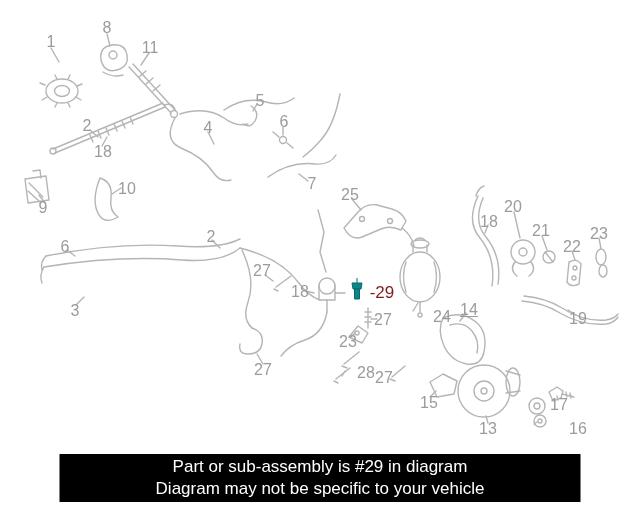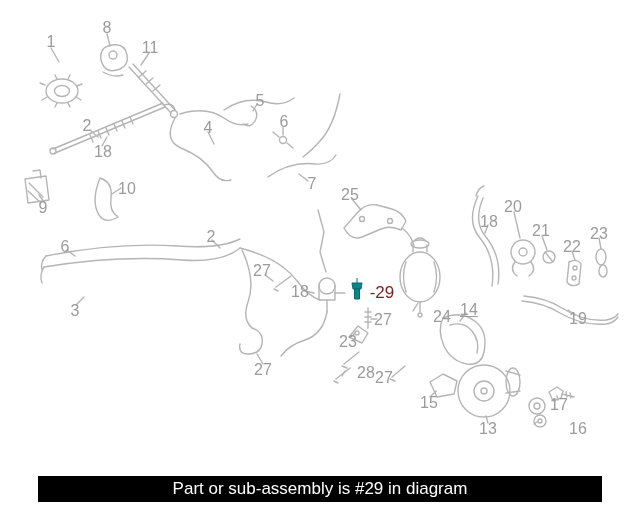--- a/index.html
+++ b/index.html
@@ -17,21 +17,21 @@
   .part-label{
     position:absolute;transform:translate(-50%,-50%);
     font-size:16px;color:var(--label,#9b9b9b);white-space:nowrap;user-select:none;
   }
   .highlight-label{
     position:absolute;left:382px;top:293px;transform:translate(-50%,-50%);
     font-size:17px;color:#7f1d1d;white-space:nowrap;
   }
   .caption{
     position:absolute;left:50%;bottom:10px;transform:translateX(-50%);
-    width:564px;background:var(--caption-bg,#000);color:var(--caption-fg,#fff);
+    width:521px;background:var(--caption-bg,#000);color:var(--caption-fg,#fff);
     text-align:center;font-size:17px;line-height:22px;padding:2px 0 2px;
   }
 </style>
 </head>
 <body>
 
 <div class="screen">
 
   <svg class="art" viewBox="0 0 640 512" aria-hidden="true">
     <g class="ink">
@@ -225,15 +225,16 @@
       <span class="part-label" style="left: 429px; top: 403px;">15</span>
       <span class="part-label" style="left: 488px; top: 429px; text-align: right;">13</span>
       <span class="part-label" style="left: 532px; top: 429px; margin-left: 46px;">16</span>
       <span class="part-label" style="left: 559px; top: 405px;">17</span>
     </div>
 
   <div class="highlight-label">-29</div>
 
   <div class="caption">
     <div>Part or sub-assembly is #29 in diagram</div>
+    <div>Diagram may not be specific to your vehicle</div>
   </div>
 
 </div>
 
 </body></html>

